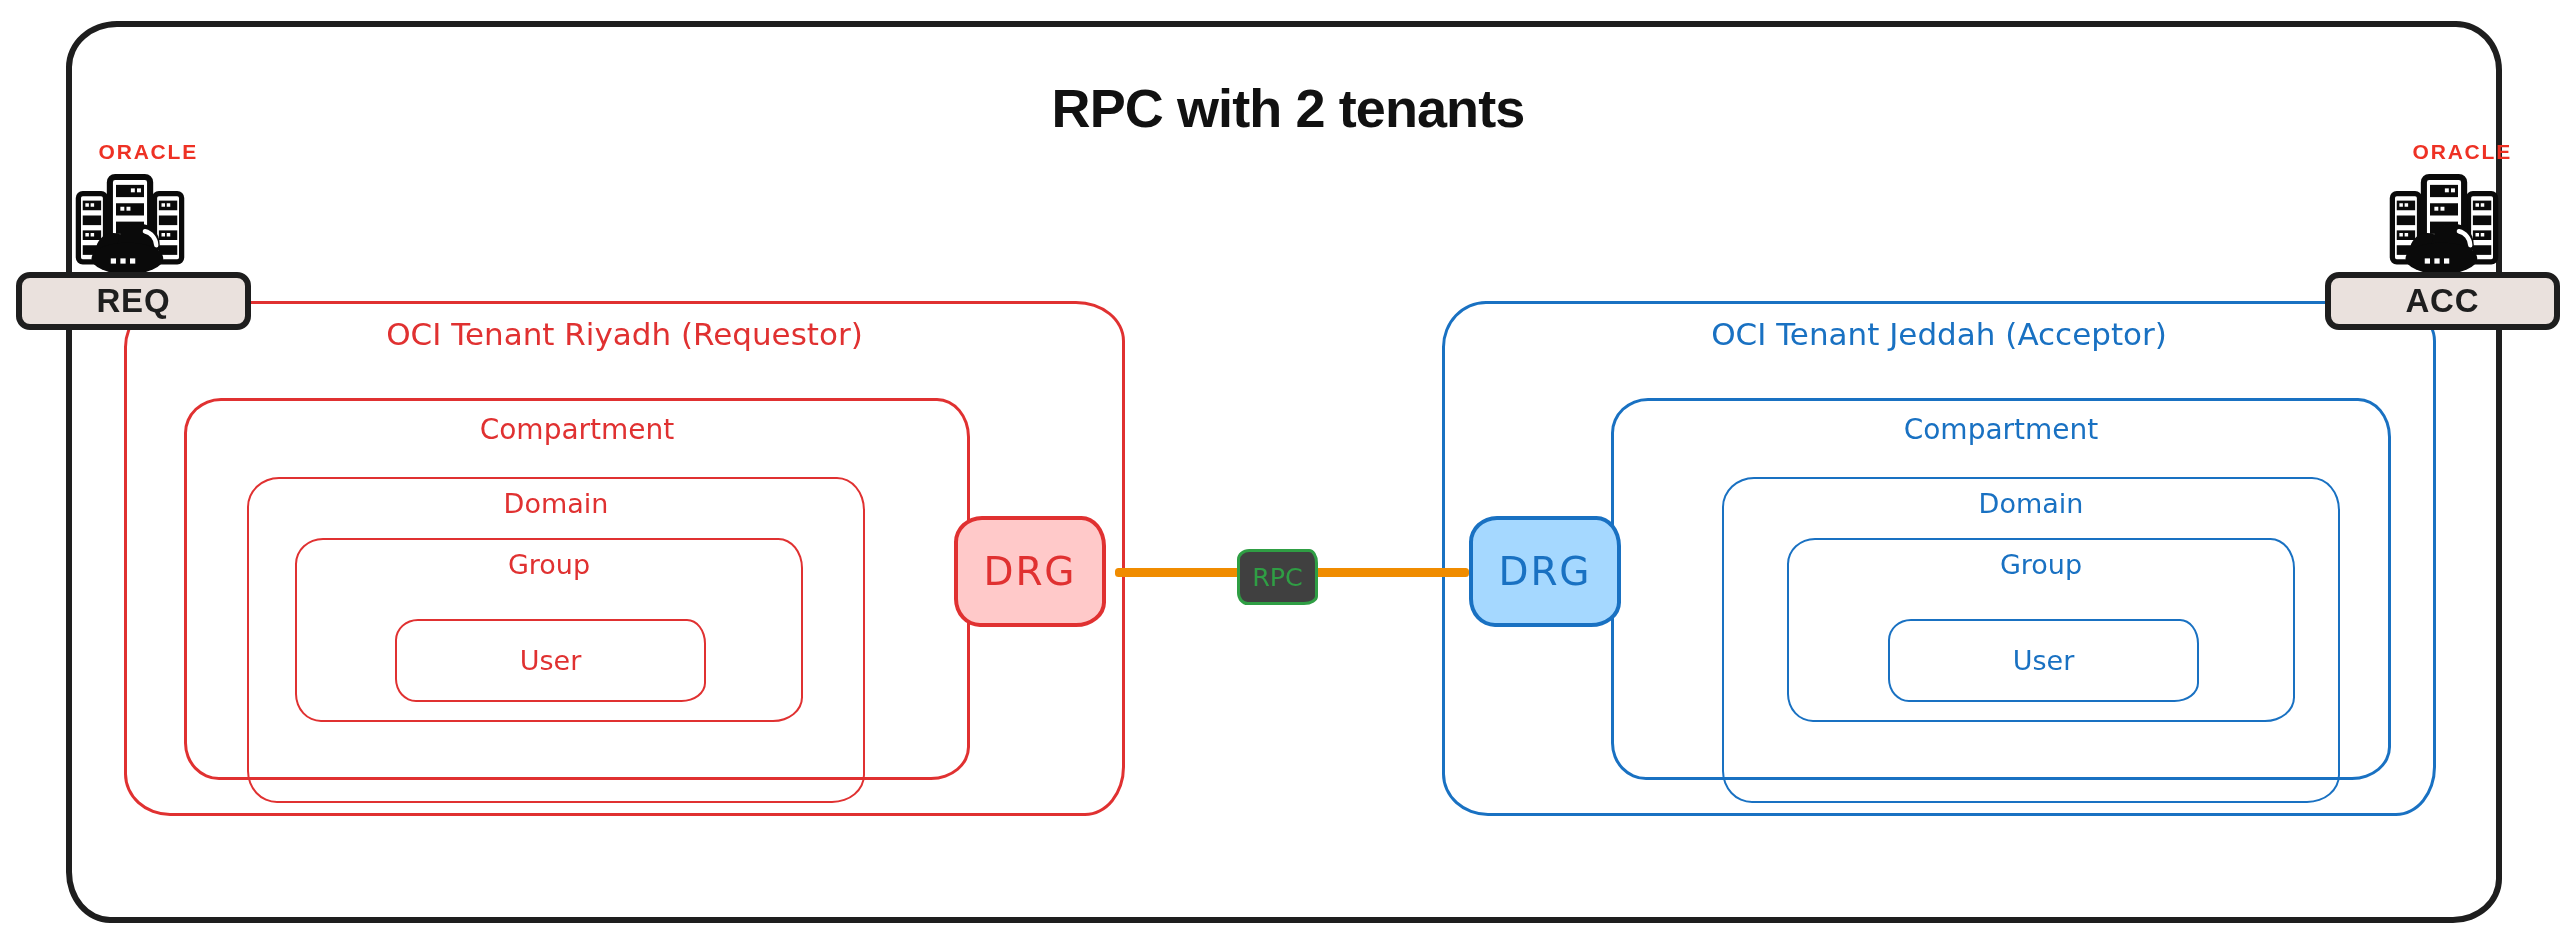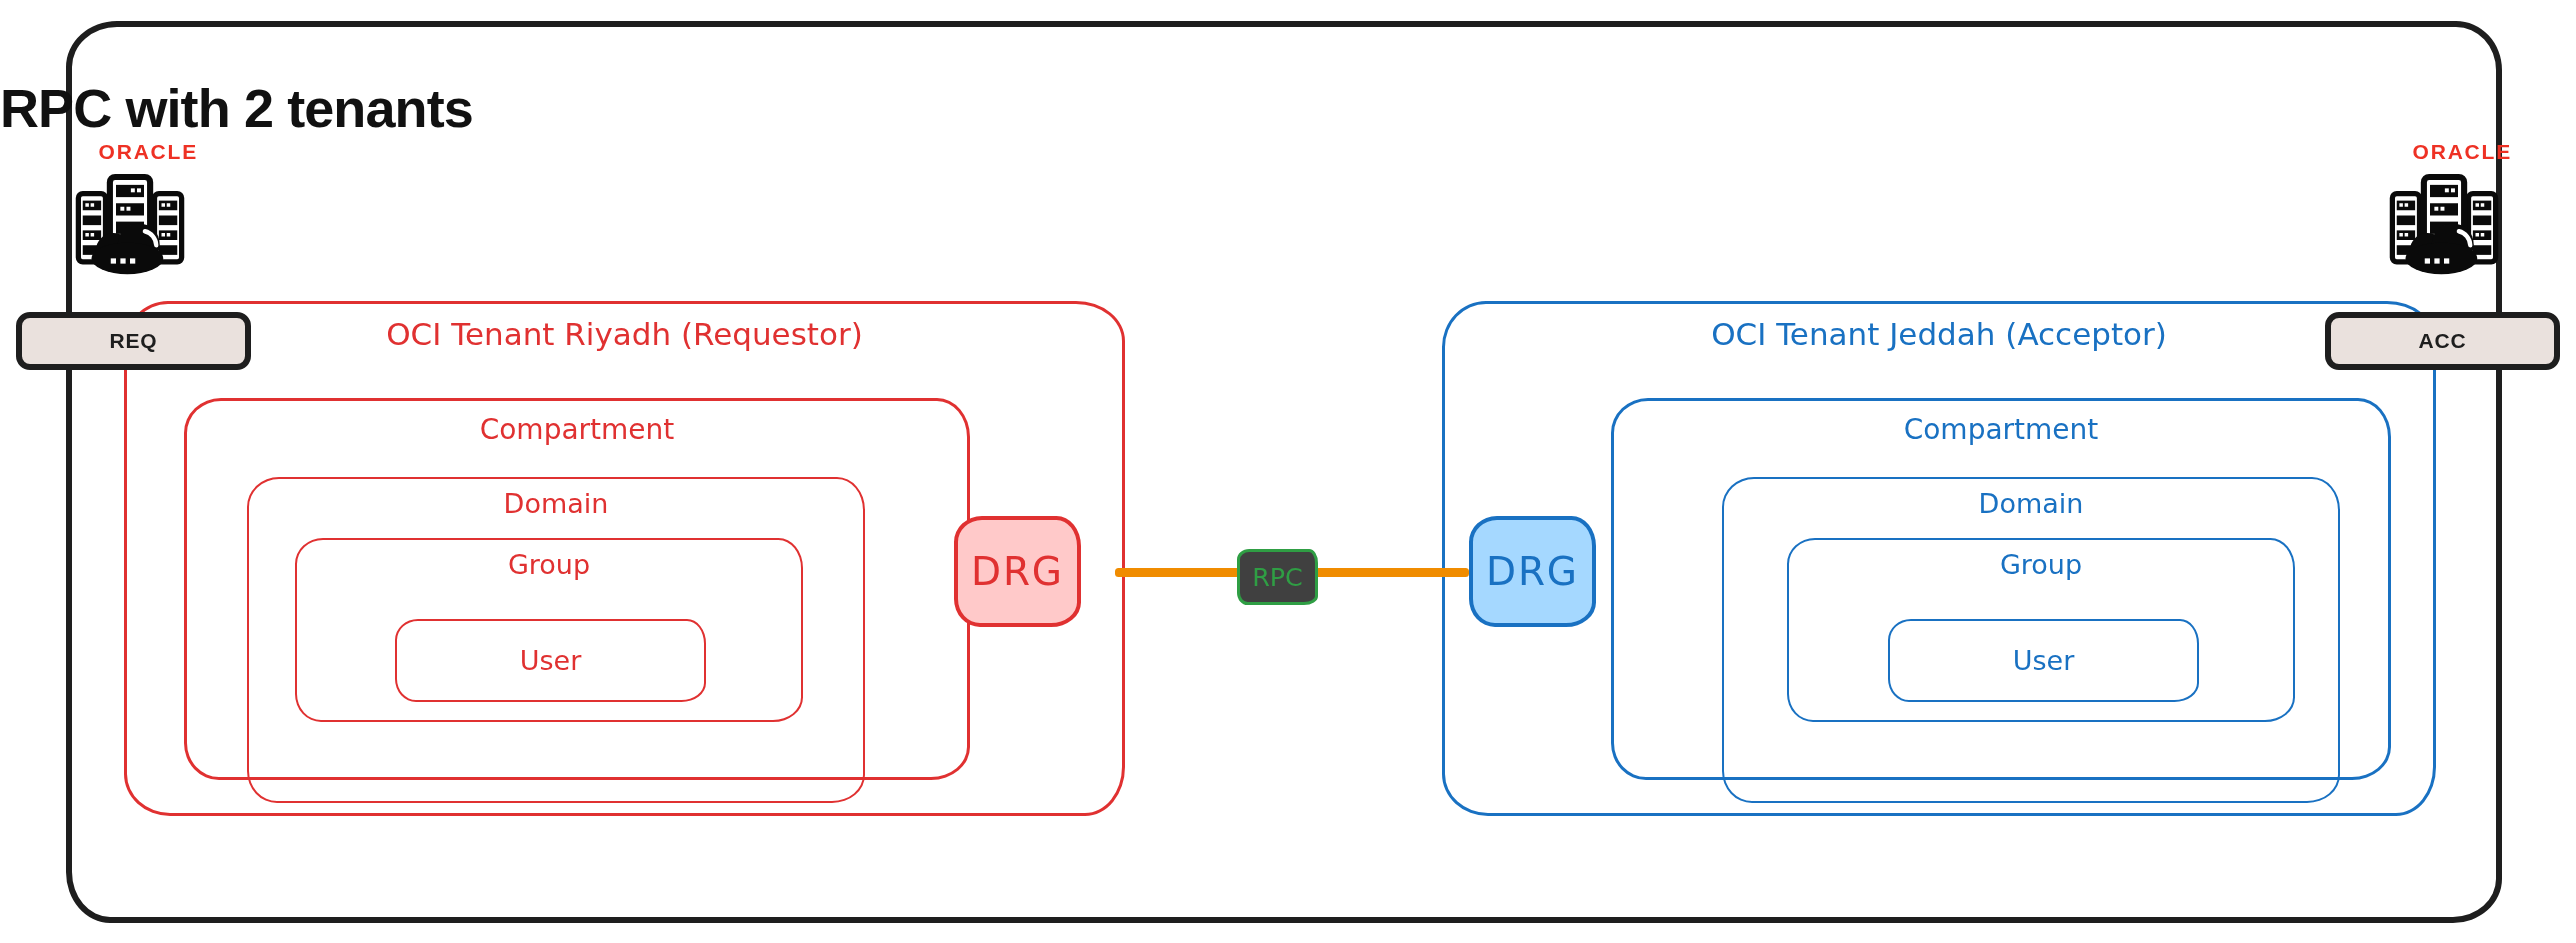--- a/index.html
+++ b/index.html
@@ -16,21 +16,21 @@
     position: absolute; left: 66px; top: 21px;
     width: 2436px; height: 902px;
     box-sizing: border-box;
     border: 6.1px solid #1e1e1e;
     border-radius: 51px 46px 49px 44px / 46px 49px 44px 51px;
     z-index: 0;
   }
 
   .title {
     position: absolute; left: 0; right: 0; top: 77px;
-    text-align: left;
+    text-align: center;
     font-family: "Liberation Sans", sans-serif;
     font-size: 54px; font-weight: 900; letter-spacing: -0.9px;
     color: #111111; z-index: 2;
   }
 
   
   .wordmark {
     position: absolute; width: 131px; top: 140px;
     text-align: right;
     font-family: "Liberation Sans", sans-serif;
@@ -46,24 +46,23 @@
   
   .badge {
     position: absolute; top: 272px;
     width: 235px; height: 58px;
     box-sizing: border-box;
     background: #eae1dd;
     border: 6.1px solid #1e1e1e;
     border-radius: 14px;
     display: flex; align-items: center; justify-content: center;
     font-family: "Liberation Sans", sans-serif;
-    font-size: 21px; font-weight: 900; letter-spacing: 0.9px;
+    font-size: 33px; font-weight: 900; letter-spacing: 0.9px;
     color: #1e1e1e;
     z-index: 10;
-    margin-top: 40px;
   }
   .badge.req { left: 16px; }
   .badge.acc { left: 2325px; }
 
   
   .box { position: absolute; box-sizing: border-box; background: transparent; }
   .box-label {
     position: absolute; left: 0; right: 0; text-align: center;
   }
   .hand { font-family: "DejaVu Sans", sans-serif; }
@@ -114,21 +113,21 @@
     top: 79px; width: 311px; height: 83px;
     display: flex; align-items: center; justify-content: center;
     font-size: 27px;
   }
   .riyadh .user { left: 98px; }
   .jeddah .user { left: 99px; }
 
   
   .drg {
     position: absolute; top: 516px;
-    width: 127px; height: 111px;
+    width: 152px; height: 111px;
     box-sizing: border-box;
     border: 4px solid;
     border-radius: 28px 24.5px 30px 26px / 26px 30px 24.5px 28px;
     display: flex; align-items: center; justify-content: center;
     font-size: 39px; letter-spacing: 1.8px;
     z-index: 6;
   }
   .drg.requestor { left: 954px; background: #ffc9c9; }
   .drg.acceptor  { left: 1469px; background: #a5d8ff; }
 

